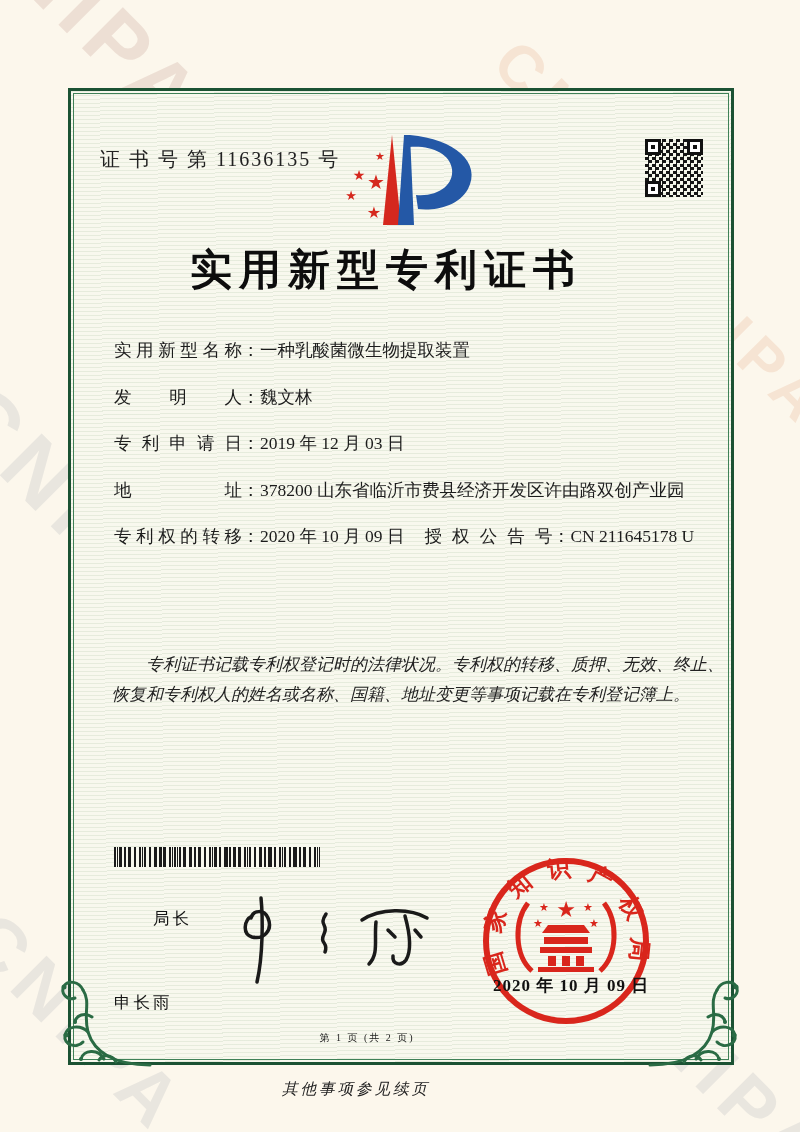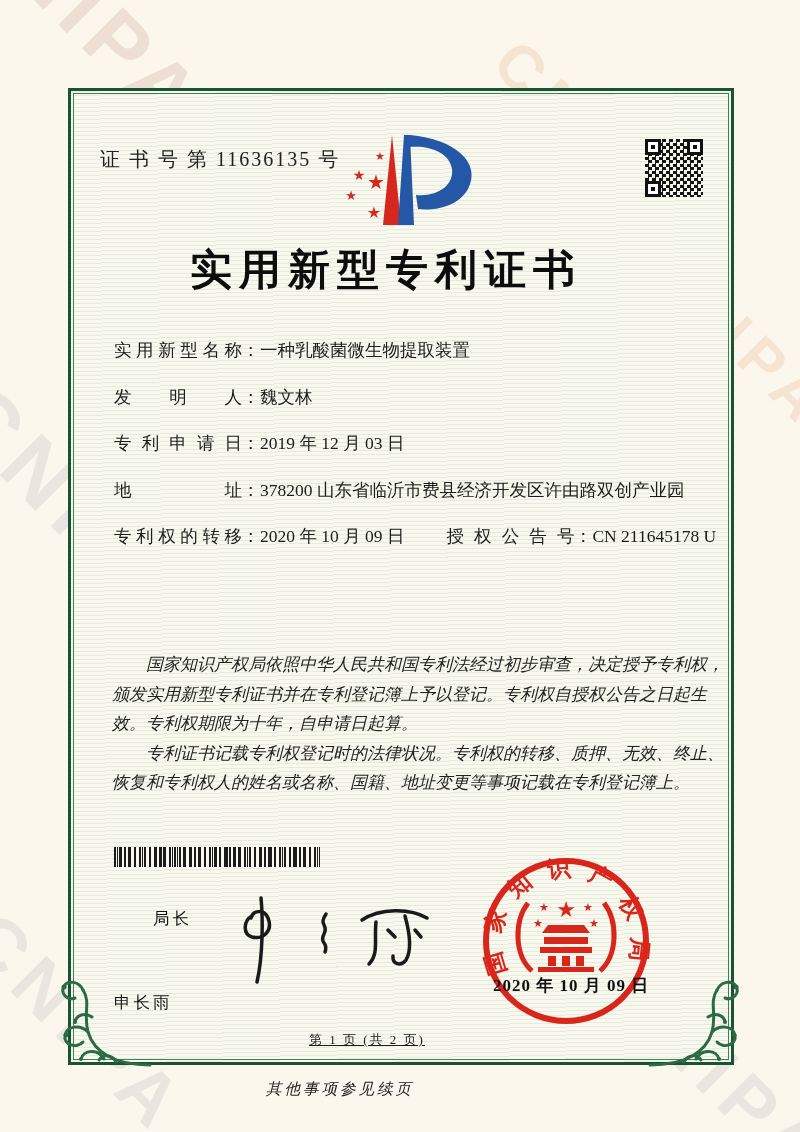--- a/index.html
+++ b/index.html
@@ -52,21 +52,21 @@
     left:0; top:242px; width:772px; text-align:center;
     font-size:42px; font-weight:bold; letter-spacing:7px; color:#0d0d0d;
   }
   .fields{left:114px; top:338px; width:616px; font-size:17.5px;}
   .frow{height:46.5px; white-space:nowrap;}
   .flabel{
     display:inline-block; width:128px; vertical-align:bottom;
     text-align:justify; text-align-last:justify;
   }
   .fcolon{display:inline-block; width:18px;}
-  .fgroup2{margin-left:42px;}
+  .fgroup2{margin-left:20px;}
   .paras{
     left:112px; top:650px; width:614px; font-size:17px; line-height:29.5px;
     font-style:italic; color:#222;
   }
   .paras p{margin:0; text-indent:2em;}
   .barcode{
     left:114px; top:847px; width:206px; height:20px;
     background:
       repeating-linear-gradient(90deg,#1a1a1a 0 2px,rgba(0,0,0,0) 2px 5px),
       repeating-linear-gradient(90deg,#1a1a1a 0 1px,rgba(0,0,0,0) 1px 7px),
@@ -75,23 +75,23 @@
   }
   .signer{left:114px; font-size:16.5px; letter-spacing:3px;
     font-family:"Liberation Sans","DejaVu Sans",sans-serif; color:#141414;}
   .signer-title{top:908px;margin-left:39px;} .signer-name{top:992px;}
   .sig{left:228px; top:886px; width:210px; height:104px;}
   .seal{left:480px; top:855px; width:172px; height:172px; z-index:4;}
   .sealdate{
     left:492px; top:974px; width:158px; text-align:center; z-index:5;
     font-size:17px; letter-spacing:1px; color:#111; font-weight:bold;
   }
-  .pagenum{left:0; top:1031px; width:734px; text-align:center; font-size:13px; letter-spacing:2px;text-decoration:underline;}
+  .pagenum{left:0; top:1031px; width:734px; text-align:center; font-size:10px; letter-spacing:2px;}
   .contnote{left:0; top:1079px; width:680px; text-align:center; font-size:15.5px;
-    font-style:italic; letter-spacing:3px; color:#222;}
+    font-style:italic; letter-spacing:3px; color:#222;padding-left:16px;}
 </style>
 </head>
 <body>
 
 <div class="paper">
 
   <div class="wm wm1">CNIPA</div>
   <div class="wm wm2">CNIPA</div>
   <div class="wm wm3">CNIPA</div>
   <div class="wm wm4">CNIPA</div>
@@ -171,21 +171,20 @@
     </div>
     <div class="frow">
       <span class="flabel">地址</span><span class="fcolon">：</span><span>378200  山东省临沂市费县经济开发区许由路双创产业园</span>
     </div>
     <div class="frow">
       <span class="flabel">专利权的转移</span><span class="fcolon">：</span><span>2020 年 10 月 09 日</span><span class="fgroup2"><span class="flabel">授权公告号</span><span class="fcolon">：</span><span>CN 211645178 U</span></span>
     </div>
   </div>
 
   <div class="abs paras">
-    <p>国家知识产权局依照中华人民共和国专利法经过初步审查，决定授予专利权，颁发实用新型专利证书并在专利登记簿上予以登记。专利权自授权公告之日起生效。专利权期限为十年，自申请日起算。</p>
     <p>专利证书记载专利权登记时的法律状况。专利权的转移、质押、无效、终止、恢复和专利权人的姓名或名称、国籍、地址变更等事项记载在专利登记簿上。</p>
   </div>
 
   <div class="abs barcode"></div>
 
   <div class="abs signer signer-title">局长</div>
   <div class="abs signer signer-name">申长雨</div>
 
   <svg class="abs sig" viewBox="0 0 210 104">
     <g stroke="#1a1a1a" fill="none" stroke-width="3.5" stroke-linecap="round">

